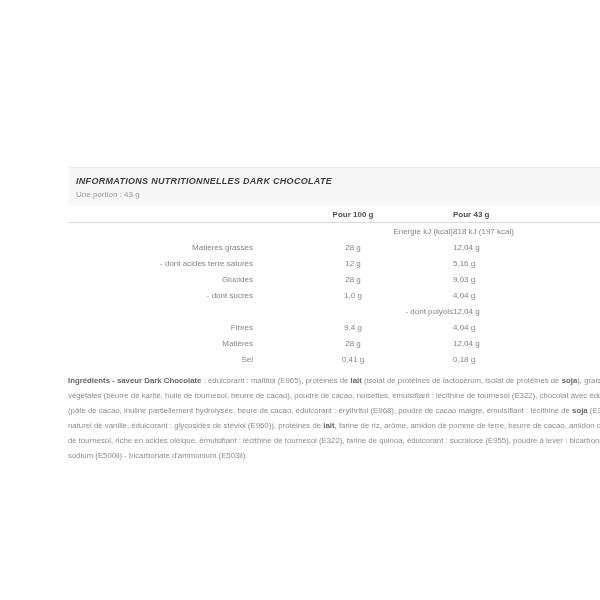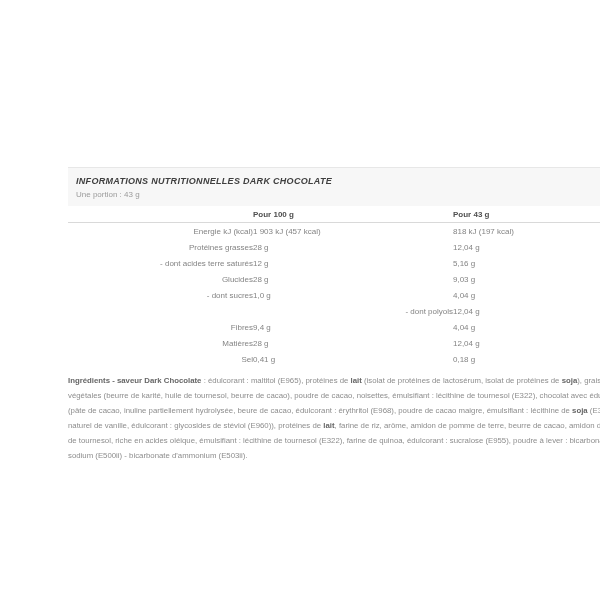--- a/index.html
+++ b/index.html
@@ -44,21 +44,21 @@
     color: #4f4f4f;
   }
   .trow {
     display: flex;
     align-items: center;
     height: 16px;
     font-size: 8px;
     color: #848484;
   }
   .c-label { flex: 1; padding-left: 1px; text-align: right; }
-  .c-100 { width: 200px; text-align: left; }
+  .c-100 { width: 200px; text-align: center; }
   .c-43  { width: 195px; text-align: left; }
   .ingredients {
     margin-top: 6px;
     font-size: 7.8px;
     line-height: 15px;
     color: #8d8d8d;
   }
   .ingredients .b {
     font-weight: bold;
     color: #666666;
@@ -76,25 +76,24 @@
 
   <div class="thead">
     <div class="c-label"></div>
     <div class="c-100">Pour 100 g</div>
     <div class="c-43">Pour 43 g</div>
   </div>
 
   <div>
     <div class="trow">
       <div class="c-label">Energie kJ (kcal)</div>
-      <div class="c-100">1 903 kJ (457 kcal)</div>
       <div class="c-43">818 kJ (197 kcal)</div>
     </div>
     <div class="trow">
-      <div class="c-label">Protéines grasses</div>
+      <div class="c-label">Matières grasses</div>
       <div class="c-100">28 g</div>
       <div class="c-43">12,04 g</div>
     </div>
     <div class="trow">
       <div class="c-label">- dont acides terre saturés</div>
       <div class="c-100">12 g</div>
       <div class="c-43">5,16 g</div>
     </div>
     <div class="trow">
       <div class="c-label">Glucides</div>

